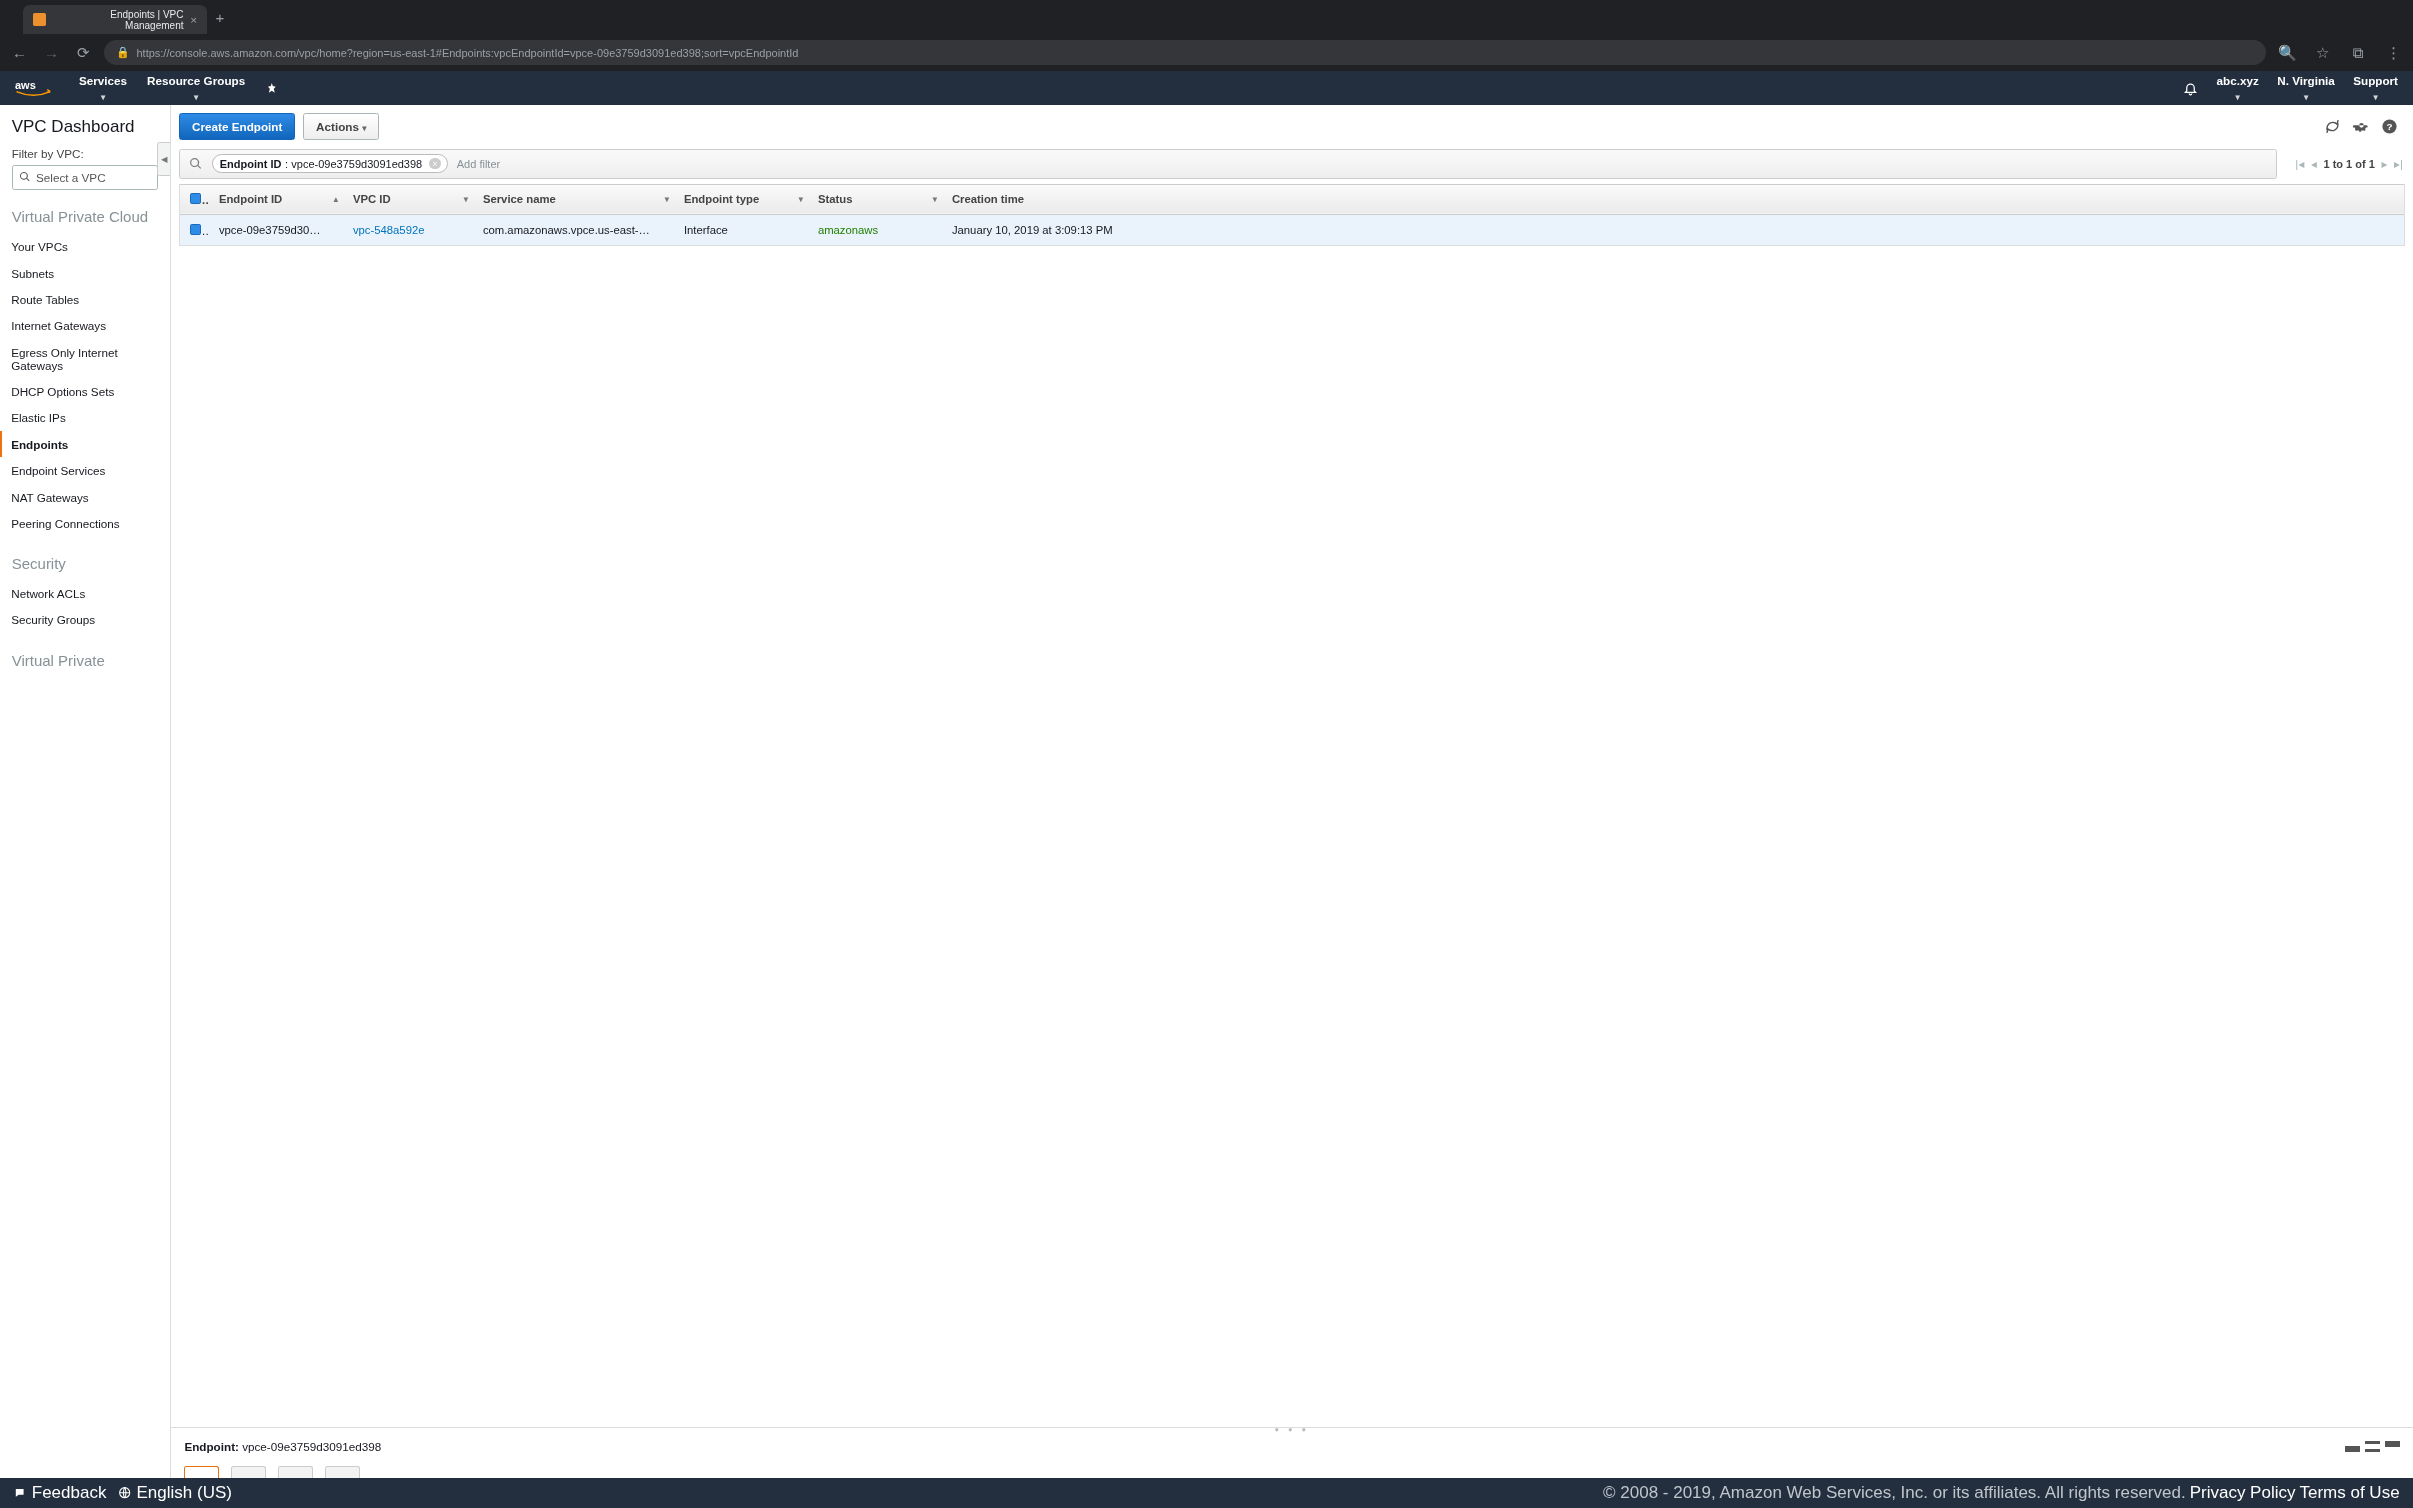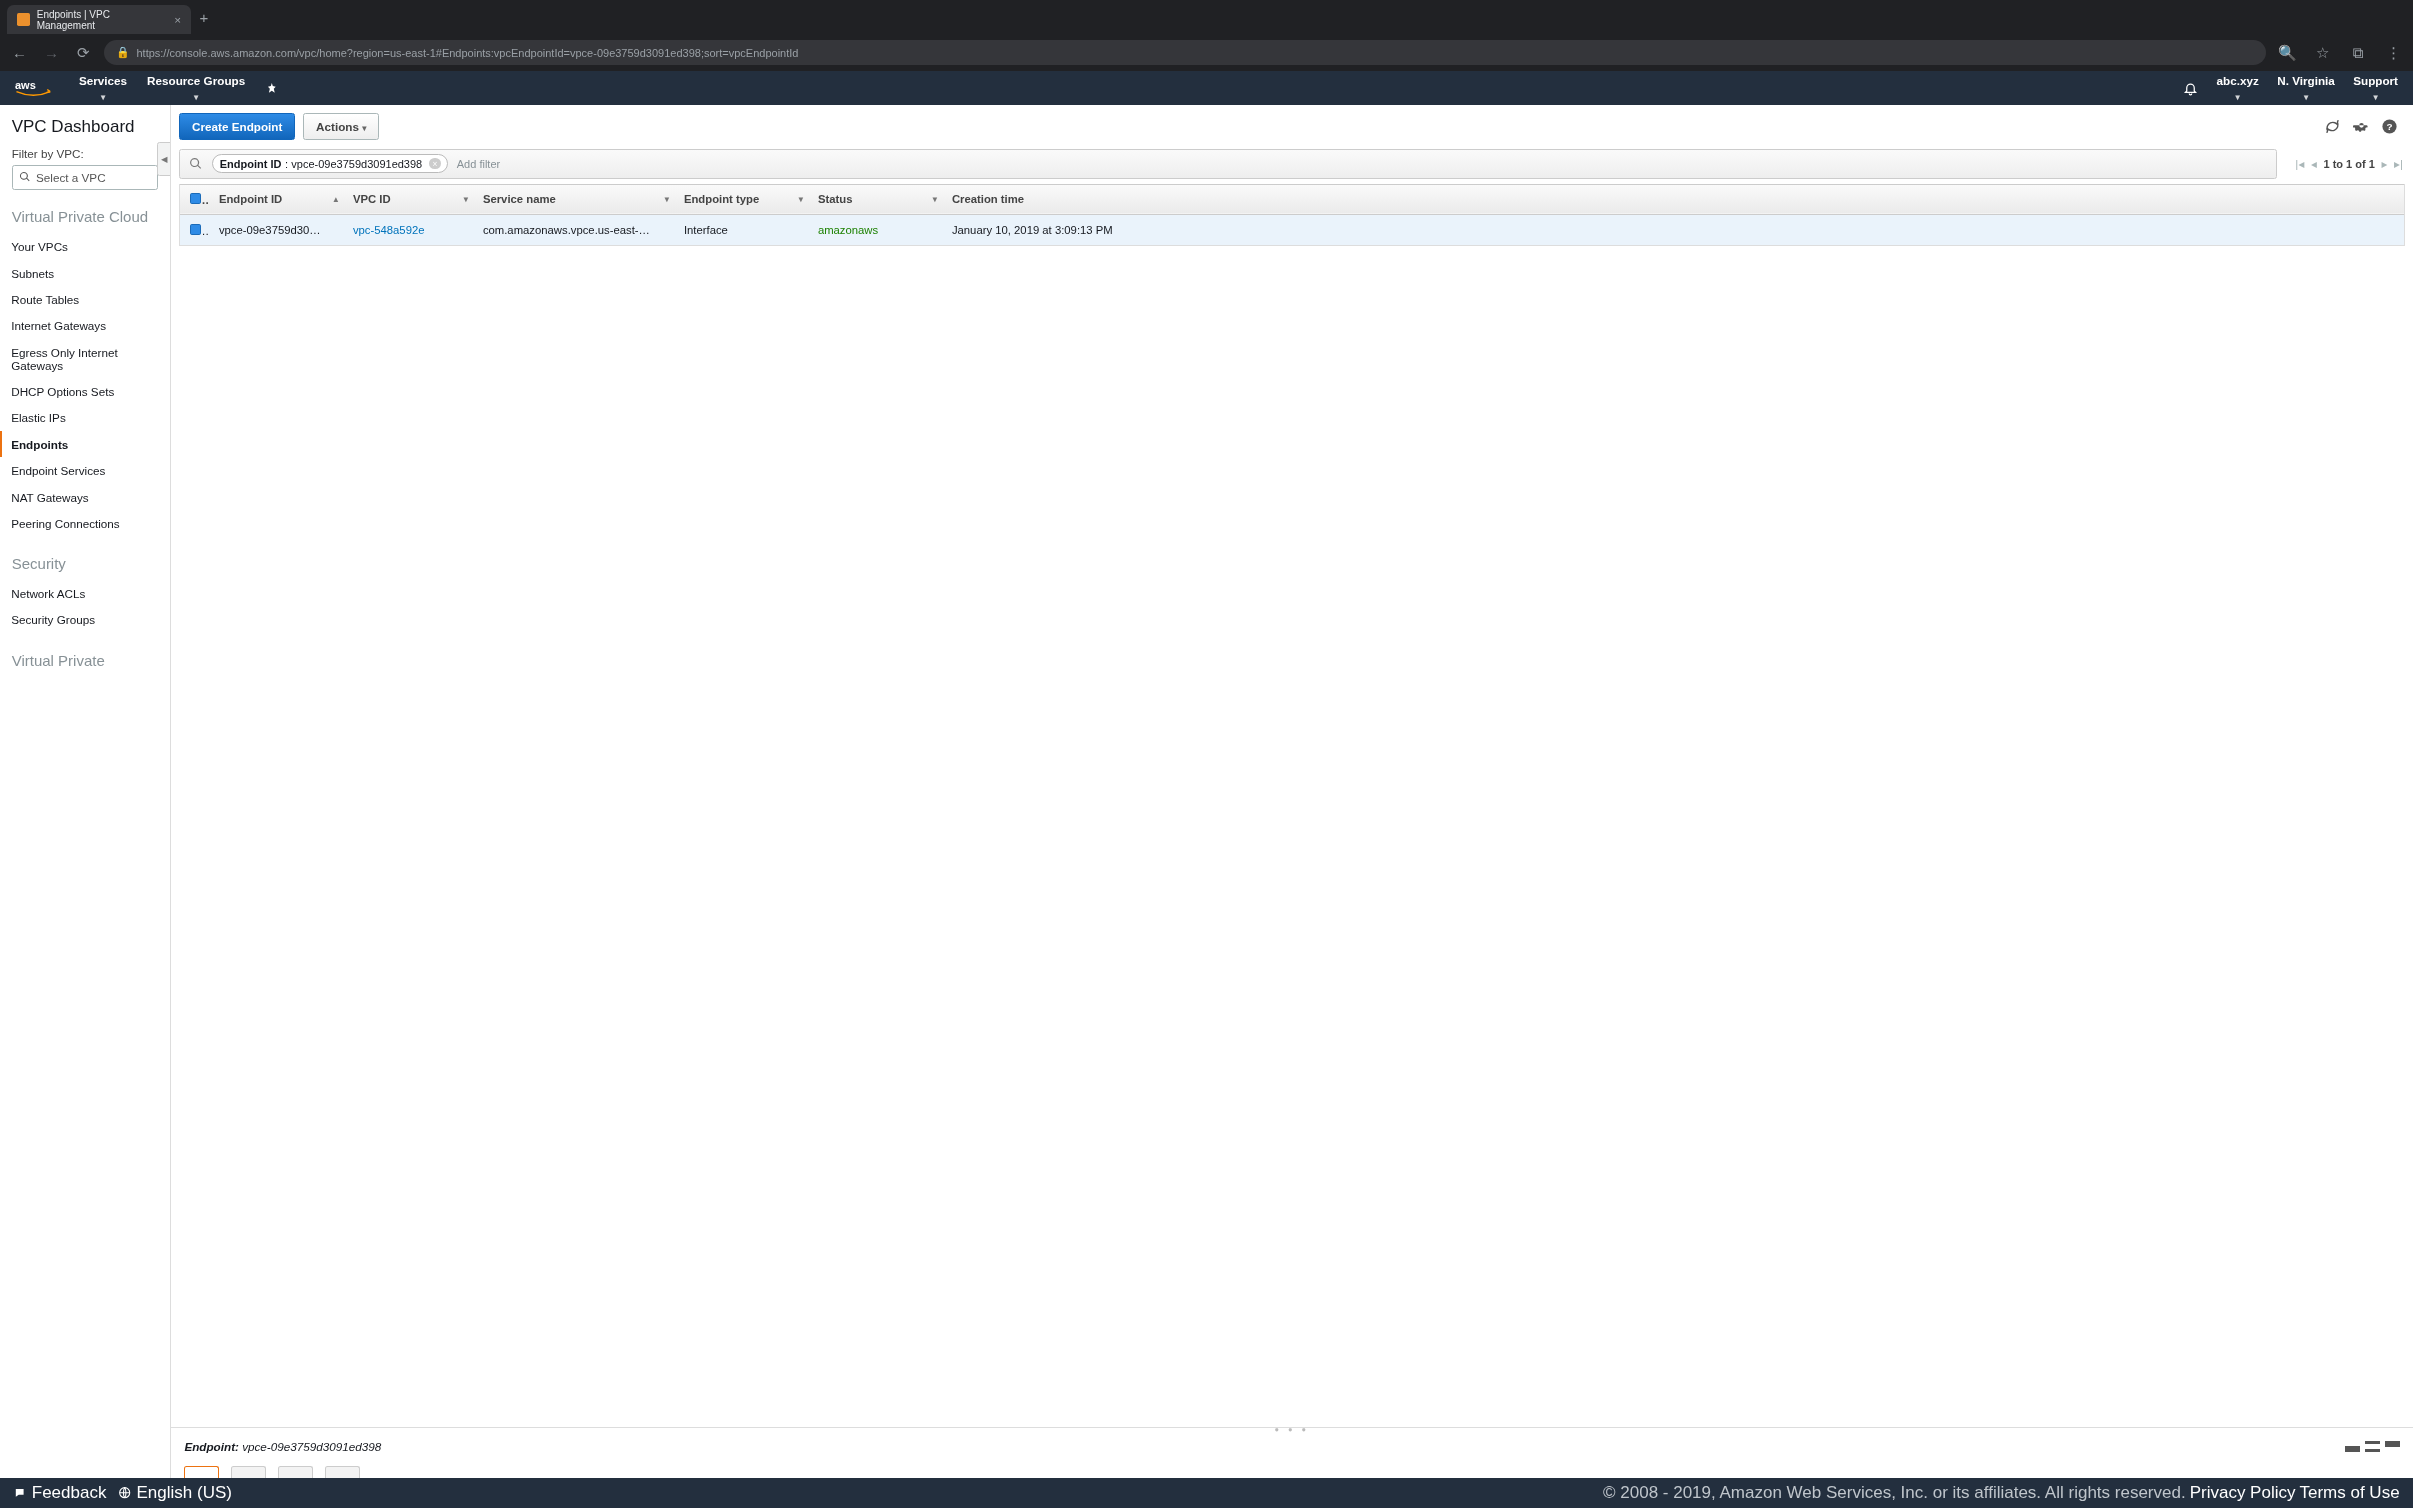--- a/index.html
+++ b/index.html
@@ -1,21 +1,21 @@
 <!DOCTYPE html>
 <html><head>
 <meta charset="utf-8">
 <style>
 * { box-sizing: border-box; margin: 0; padding: 0; }
 html, body { width: 100%; height: 100%; font-family: "Amazon Ember", "Helvetica Neue", Arial, sans-serif; font-size: 11.7px; color: #16191f; }
 body { display: flex; flex-direction: column; background: #fff; overflow: hidden; }
 
 
 .browser-chrome { background: #202124; color: #9aa0a6; user-select: none; flex-shrink: 0; }
-.tabs-row { display: flex; align-items: center; height: 34px; padding: 0 7px; }
+.tabs-row { display: flex; align-items: center; height: 34px; padding: 0 23px; text-align: right; }
 .tab { display: flex; align-items: center; gap: 6.7px; background: #35363a; border-radius: 6.7px 6.7px 0 0; height: 28.5px; margin-top: 5px; padding: 0 10px; font-size: 10px; color: #e8eaed; max-width: 184px; }
 .tab .favicon { width: 13.4px; height: 13.4px; background: #ec912d; border-radius: 1.7px; }
 .tab .close { color: #9aa0a6; font-size: 11.7px; cursor: pointer; }
 .newtab { margin-left: 8.4px; color: #9aa0a6; font-size: 15px; cursor: pointer; }
 .addr-row { display: flex; align-items: center; height: 37px; padding: 0 8.4px; gap: 10px; }
 .nav-btn { width: 22px; text-align: center; color: #9aa0a6; font-size: 15px; cursor: pointer; }
 .nav-btn.disabled { color: #5f6368; }
 .urlbar { flex: 1; display: flex; align-items: center; gap: 6.7px; background: #35363a; height: 25px; border-radius: 12.6px; padding: 0 11.7px; color: #9aa0a6; font-size: 11px; }
 .urlbar .lock { color: #9aa0a6; }
 .right-icons { display: flex; gap: 13.4px; align-items: center; }
@@ -77,21 +77,21 @@
 .checkbox { width: 11px; height: 11px; background: #2e8be6; border: 0.8px solid #1b6bb8; display: inline-block; border-radius:1.7px;}
 .status-available { color: #1d8102; }
 a.link { color: #0073bb; text-decoration: none; }
 
 .table-flex-space { flex:1; }
 
 
 .splitter { height: 5px; display:flex; justify-content:center; align-items:center; border-top:0.8px solid #ddd; cursor: row-resize;}
 .splitter .dots { color:#bbb; letter-spacing:3.4px; font-size:7.5px;}
 .detail { padding: 8.4px 13.4px 0; display:flex; flex-direction:column; }
-.detail-head { display:flex; align-items:center;font-style:italic; }
+.detail-head { display:flex; align-items:center; }
 .detail-title { font-size: 11.7px; }
 .detail-title b { font-weight:700; }
 .detail-icons { margin-left:auto; display:flex; gap:5px;}
 .layout-icon { width:15px; height:11.7px; background:#555; position:relative; cursor:pointer;}
 .layout-icon::after{content:'';position:absolute;background:#fff;}
 .li-bottom::after{left:0;right:0;top:0;height:5px;}
 .li-mid::after{left:0;right:0;top:3.4px;height:5px;}
 .li-top::after{left:0;right:0;bottom:0;height:5px;}
 .tabs-detail { display:flex; gap:11.7px; margin-top:13.4px; }
 .dtab { border:0.8px solid #ccc; border-bottom:none; border-radius:2.5px 2.5px 0 0; padding:5.9px 15px 4.2px; background:#f3f3f3; font-size:11px;cursor:pointer; height:11.7px; overflow:hidden;}

